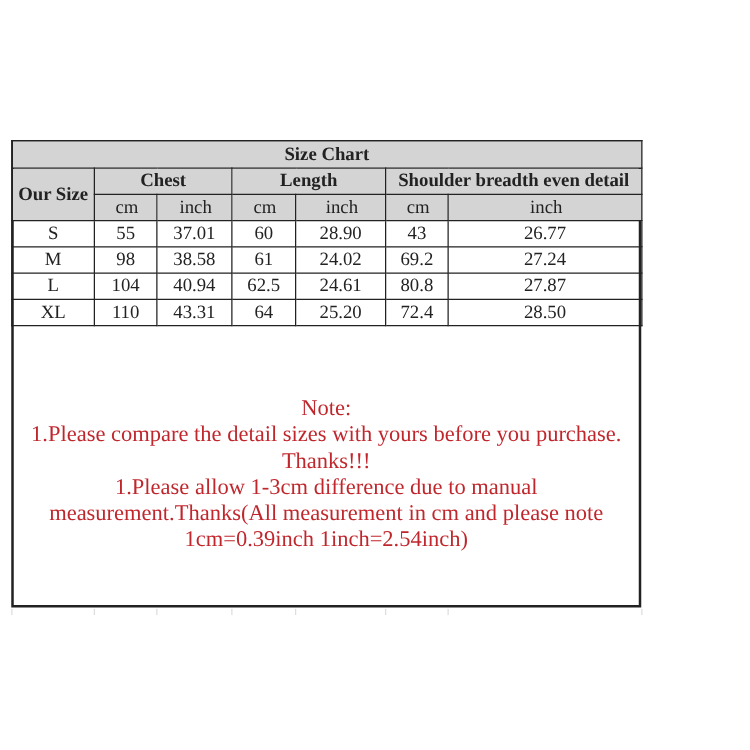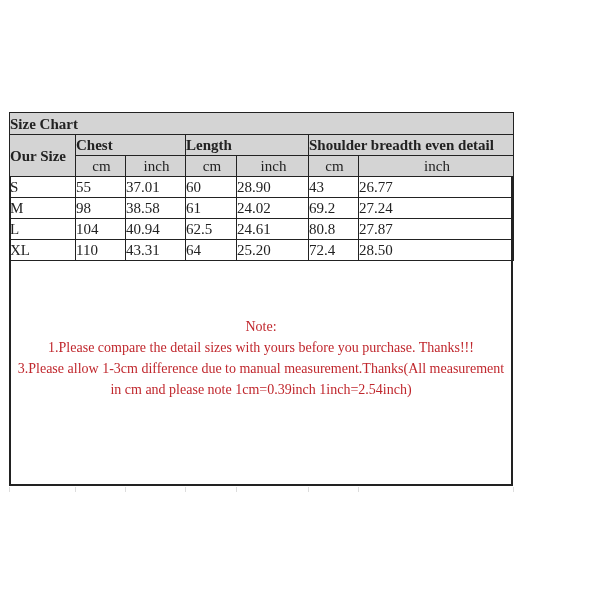--- a/index.html
+++ b/index.html
@@ -1,24 +1,24 @@
 <!DOCTYPE html>
 <html><head>
 <meta charset="utf-8">
 <style>
   html, body { margin:0; padding:0; background:#fff; }
   body { width:600px; height:600px; position:relative; overflow:hidden; font-family:"Liberation Serif", "DejaVu Serif", serif; }
   .frame { position:absolute; left:9px; top:112px; width:504px; height:374px; border:2px solid #222; box-sizing:border-box; }
   table { position:absolute; left:9px; top:112px; border-collapse:collapse; width:504px; table-layout:fixed; }
-  td { border:1.5px solid #222; padding:0; font-size:15px; color:#222; height:20px; line-height:20px; overflow:hidden; white-space:nowrap; }
+  td { border:1.5px solid #222; padding:0; font-size:15px; color:#222; height:20px; line-height:20px; text-align:center; overflow:hidden; white-space:nowrap; }
   .gray { background:#d4d4d4; }
   .bold { font-weight:bold; }
   .title td { height:21px; }
   .sub td { text-align:center; padding-left:2px; }
-  .note { position:absolute; left:11px; top:266px; width:500px; height:218px; color:#c0272d; font-size:14px; text-align:center; line-height:21px; }
+  .note { position:absolute; left:11px; top:266px; width:500px; height:218px; color:#c0272d; font-size:18px; text-align:center; line-height:21px; }
   .note .head { margin-top:50px; }
   .ticks { position:absolute; top:487px; left:0; width:600px; height:6px; }
   .tick { position:absolute; top:0; width:1px; height:5px; background:#ddd; }
 </style>
 </head>
 <body>
 
 <div class="frame"></div>
 
 <table>
@@ -84,21 +84,21 @@
     <td>25.20</td>
     <td>72.4</td>
     <td>28.50</td>
   </tr>
 </tbody>
   </table>
 
 <div class="note">
   <div class="head">Note:</div>
   <div>1.Please compare the detail sizes with yours before you purchase. Thanks!!!</div>
-  <div>3.Please allow 1-3cm difference due to manual measurement.Thanks(All measurement in cm and please note 1cm=0.39inch 1inch=2.54inch)</div>
+  <div>1.Please allow 1-3cm difference due to manual measurement.Thanks(All measurement in cm and please note 1cm=0.39inch 1inch=2.54inch)</div>
 </div>
 
 <div class="ticks">
   <div class="tick" style="left:9px"></div>
     <div class="tick" style="left:75px"></div>
     <div class="tick" style="left:125px"></div>
   <div class="tick" style="left:185px"></div>
     <div class="tick" style="left:236px"></div>
     <div class="tick" style="left:308px"></div>
   <div class="tick" style="left:358px"></div>

